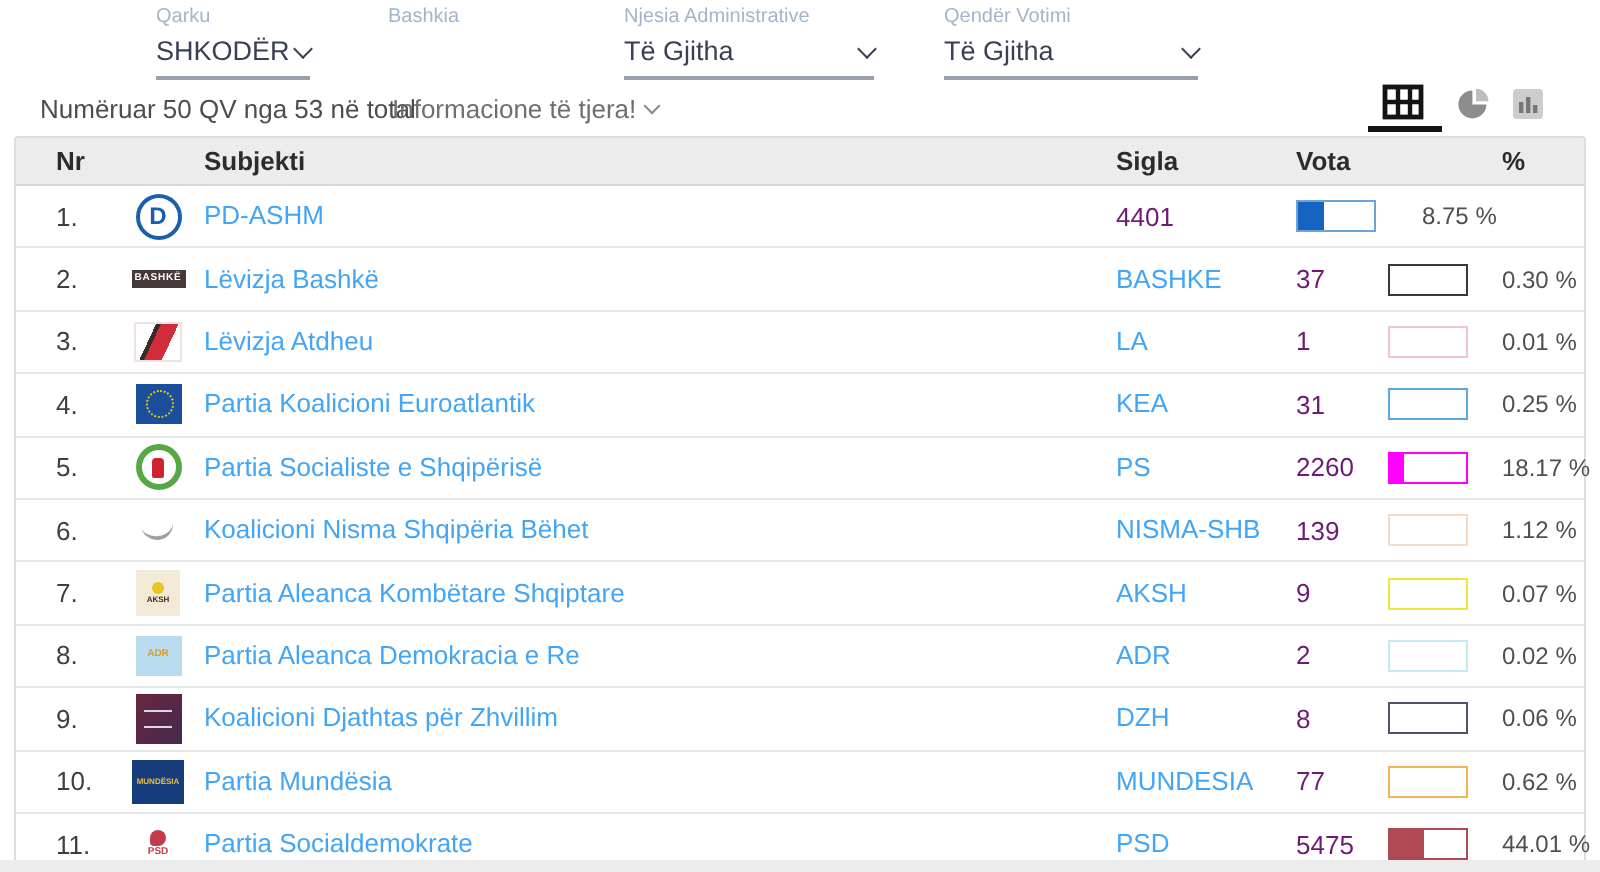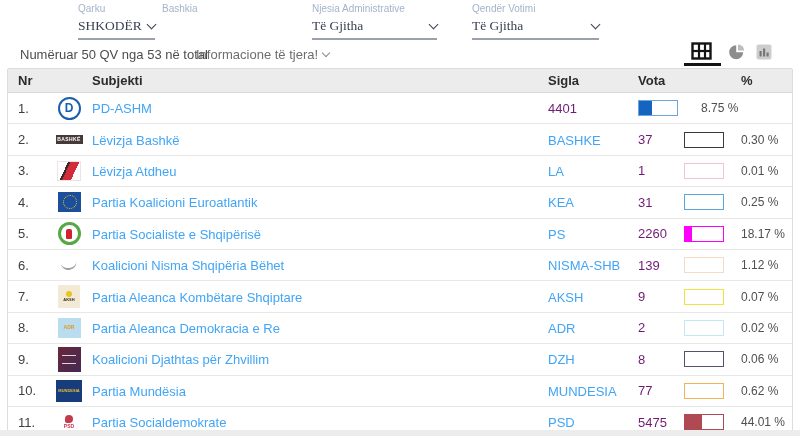--- a/index.html
+++ b/index.html
@@ -7,41 +7,41 @@
     width:800px;height:436px;position:relative;overflow:hidden;
     background:#fff;font-family:"Liberation Sans",sans-serif;
     -webkit-font-smoothing:antialiased;
   }
   
   .filter{position:absolute;top:3px;}
   .filter .flabel{font-size:10px;color:#a3b4cc;margin-bottom:3px;}
   .filter .fvalue{
     display:flex;align-items:center;justify-content:space-between;
     font-size:13.5px;color:#3a4054;height:17px;padding-bottom:4px;
-    border-bottom:2px solid #9aa1ad;cursor:pointer;font-family:Liberation Serif, serif;
+    border-bottom:2px solid #9aa1ad;cursor:pointer;
   }
   .filter.active .fvalue{border-bottom-color:#7b88cc;}
   .chev{
     width:6px;height:6px;border-right:1.6px solid #3a4054;border-bottom:1.6px solid #3a4054;
     transform:rotate(45deg);margin-top:-3px;flex:0 0 auto;
   }
   .chev.small{width:5px;height:5px;border-color:#8a8a8a;margin-left:5px;}
   
   .status-counted{position:absolute;left:20px;top:47px;font-size:13px;color:#4d4d4d;}
   .more-info{position:absolute;left:196px;top:47px;font-size:13px;color:#6e6e6e;display:flex;align-items:center;cursor:pointer;}
   
   .view-tab{position:absolute;top:41px;cursor:pointer;}
   .tab-underline{position:absolute;left:684px;top:63px;width:37px;height:3px;background:#141414;}
   
   .card{
     position:absolute;left:7px;top:68px;width:784px;border:1px solid #dcdcdc;border-radius:2px;background:#fff;
   }
   .t-head,.t-row{
     display:grid;grid-template-columns:28px 46px 456px 90px 46px 40px 1fr;
-    align-items:center;padding-left:10px;
+    align-items:center;padding-left:20px;
   }
   .t-head{height:23px;background:#ececec;border-bottom:1px solid #d9d9d9;
     font-size:13px;font-weight:700;color:#2c2c2c;}
   .t-row{height:30.4px;border-bottom:1px solid #e7e7e7;background:#fff;}
   .t-row:last-child{border-bottom:none;}
   .c-nr{font-size:13px;color:#3f3f3f;}
   .c-logo{display:flex;justify-content:center;}
   .link{font-size:13px;color:#42a5f5;text-decoration:none;cursor:pointer;white-space:nowrap;overflow:hidden;}
   .c-votes{font-size:13px;color:#701a75;}
   .c-pct{font-size:12px;color:#4f4f4f;padding-left:17px;white-space:nowrap;}
@@ -73,21 +73,21 @@
 </head>
 <body>
 
 <div class="filter" style="left:78px;width:77px;">
   <div class="flabel">Qarku</div>
   <div class="fvalue">
     <span>SHKODËR</span>
     <span class="chev"></span>
   </div>
 </div>
-<div class="filter active" style="left:162px;width:128px;">
+<div class="filter active" style="left:194px;width:128px;">
   <div class="flabel">Bashkia</div>
 </div>
 <div class="filter" style="left:312px;width:125px;">
   <div class="flabel">Njesia Administrative</div>
   <div class="fvalue">
     <span>Të Gjitha</span>
     <span class="chev"></span>
   </div>
 </div>
 <div class="filter" style="left:472px;width:127px;">

